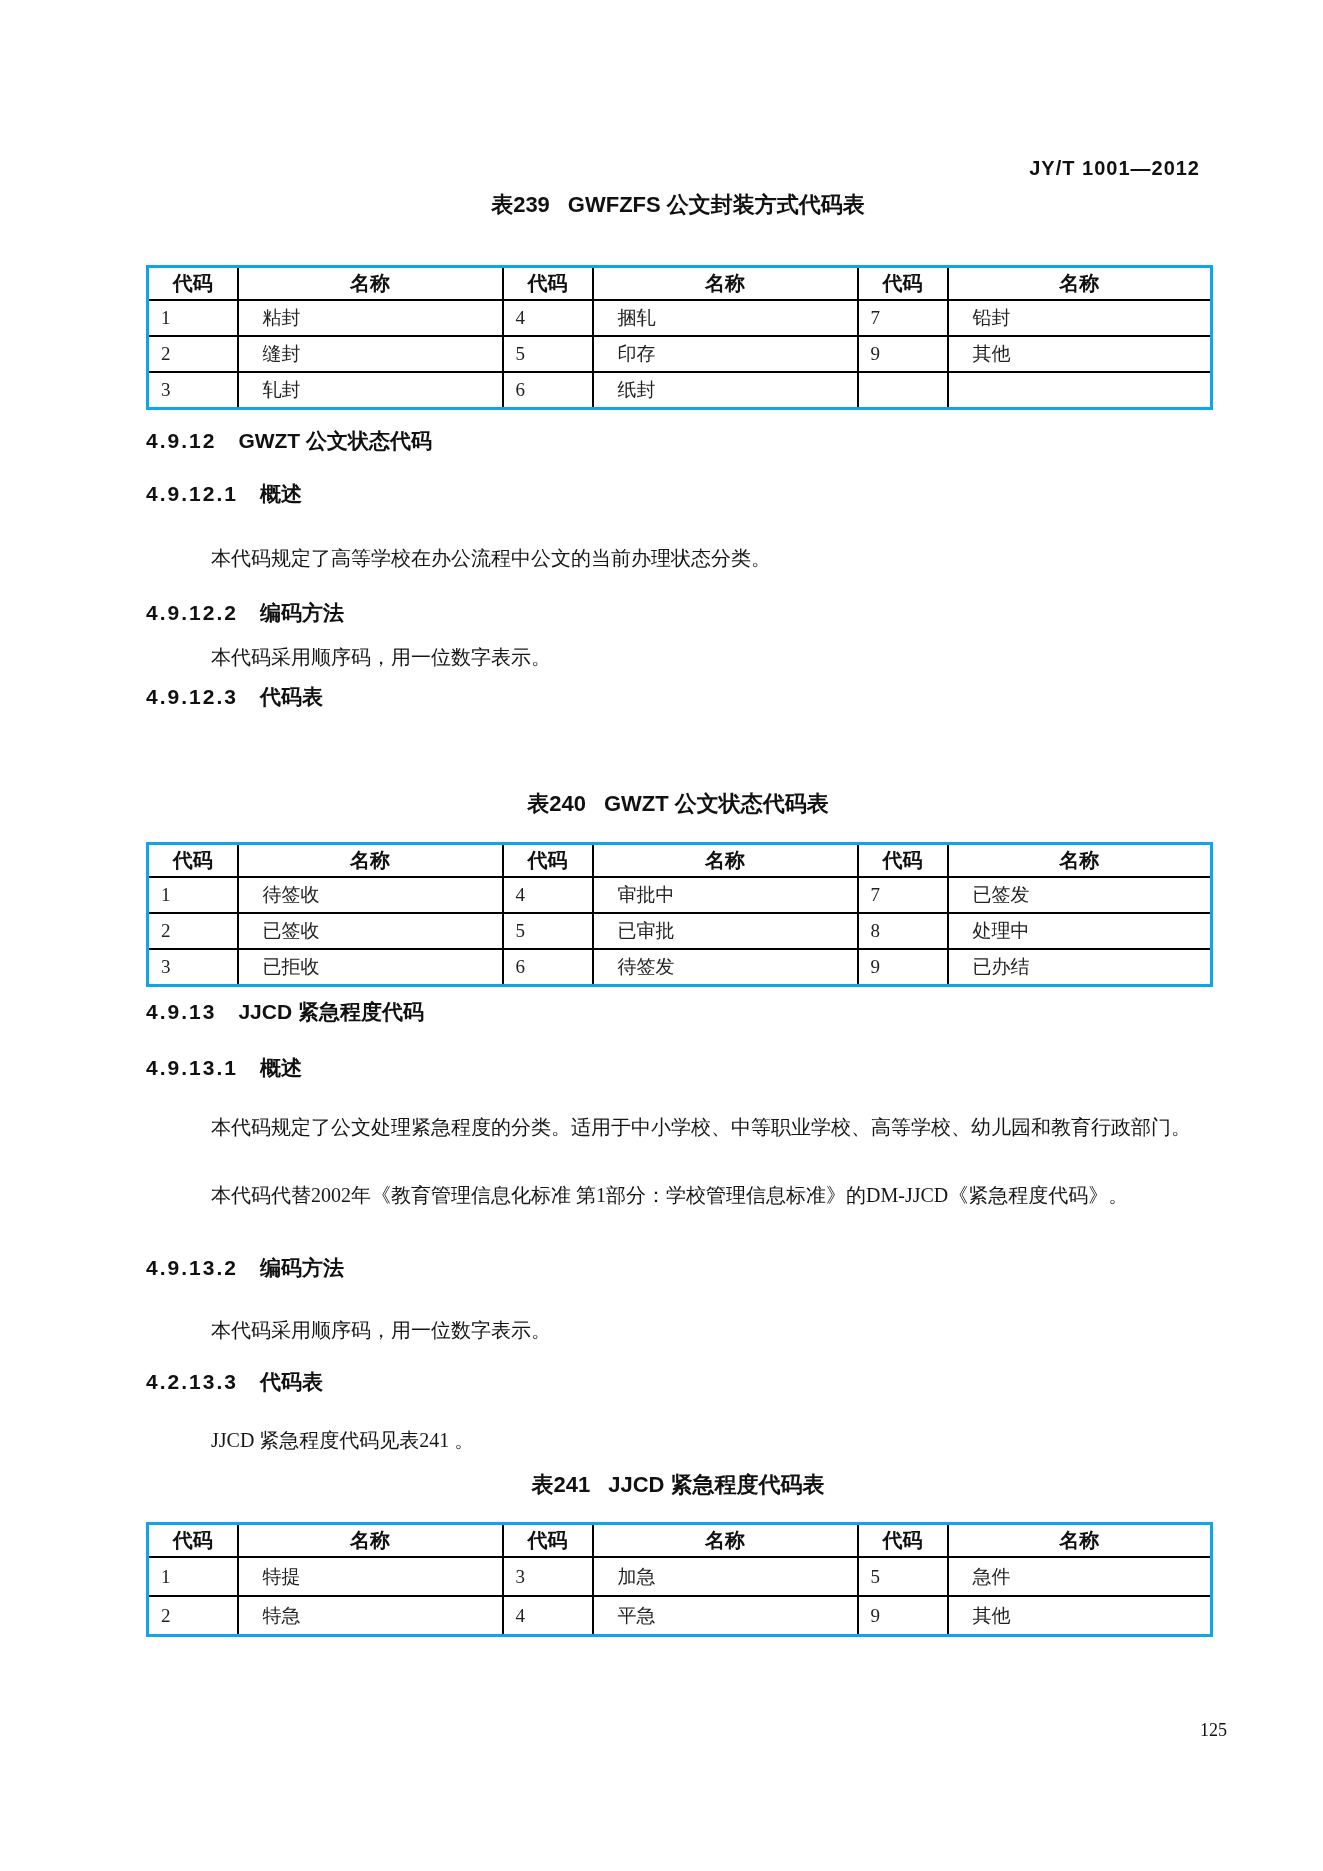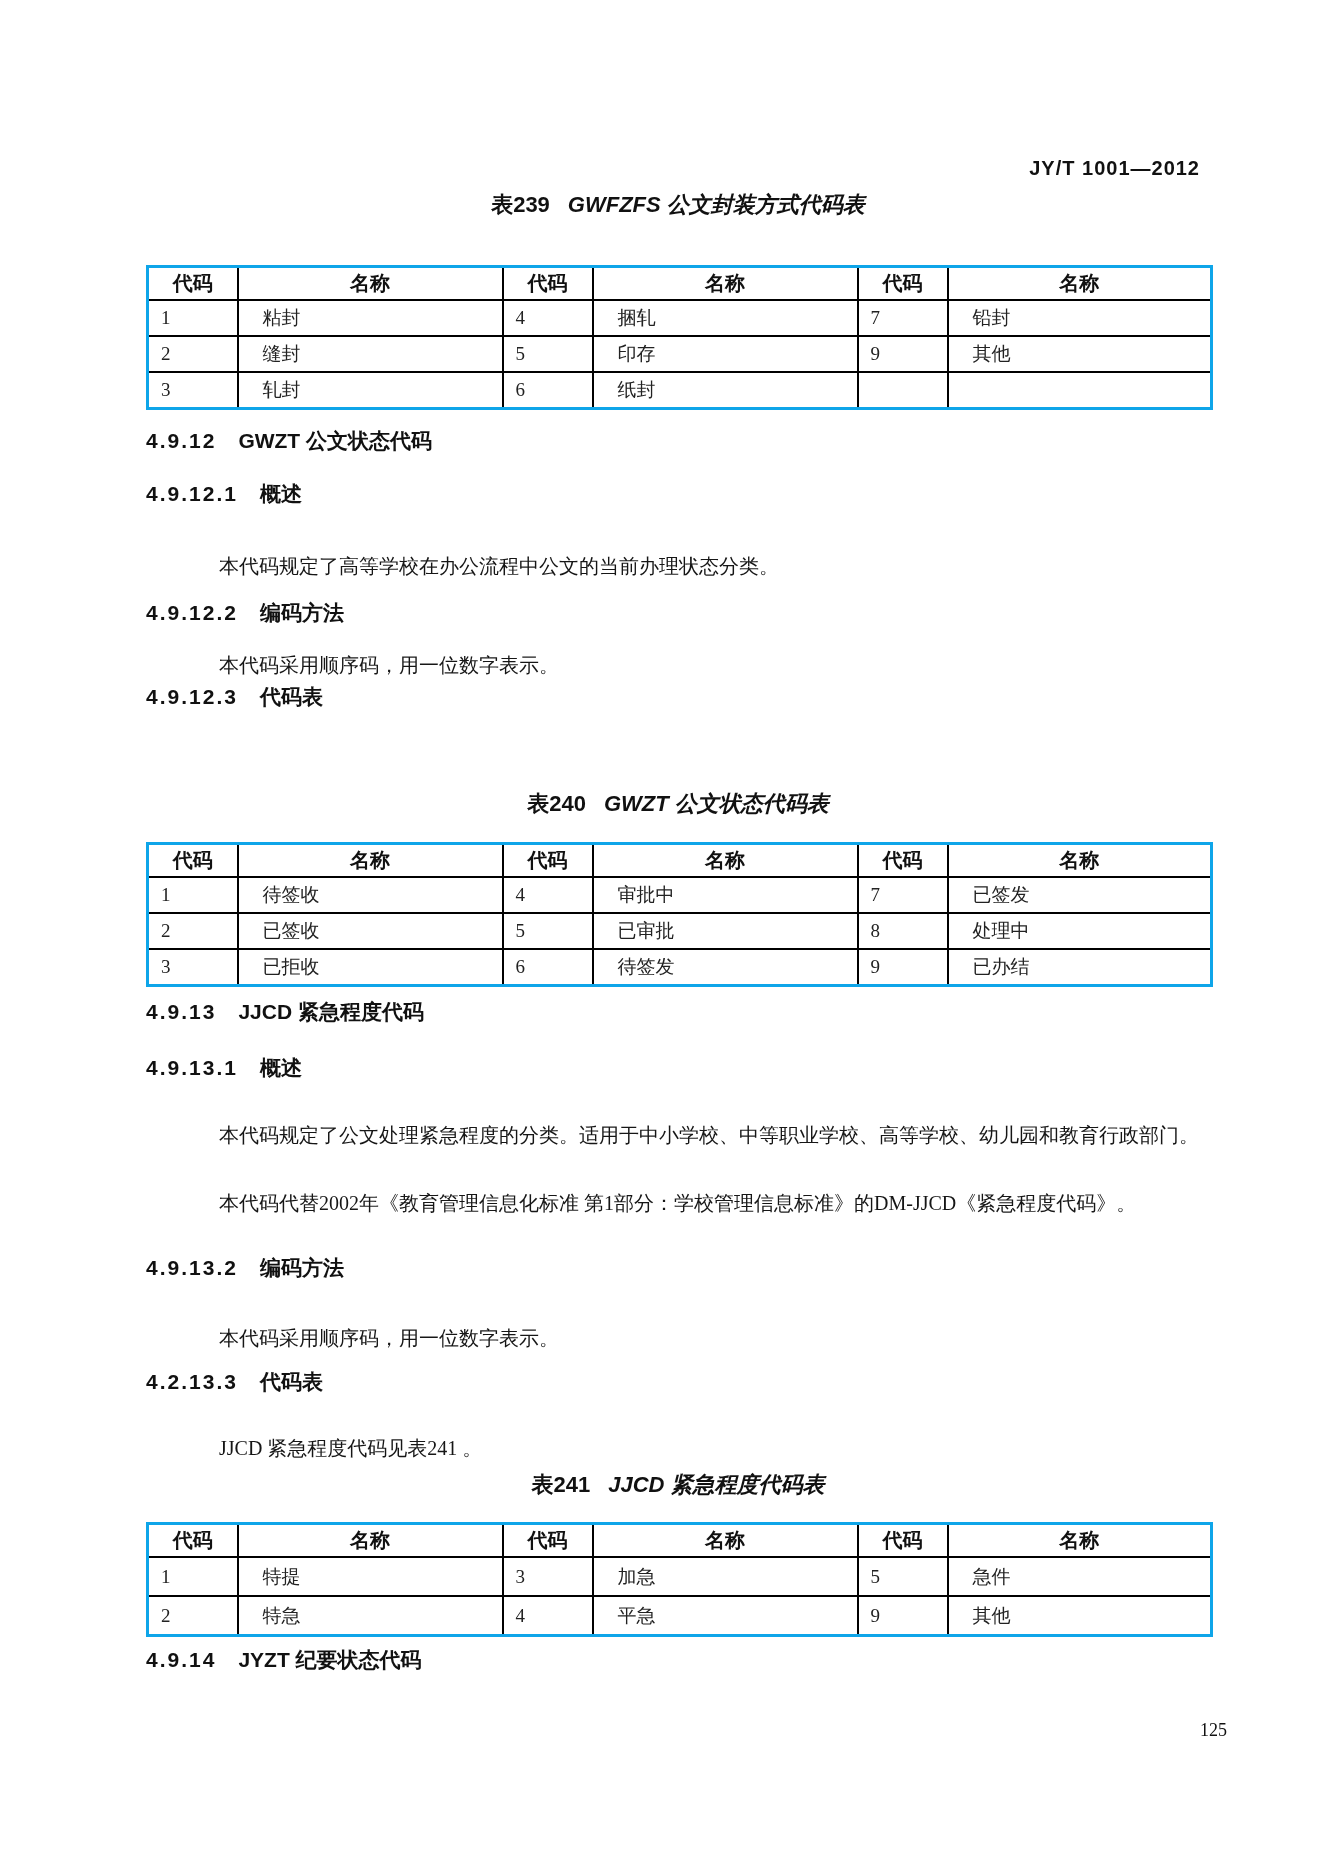--- a/index.html
+++ b/index.html
@@ -17,31 +17,31 @@
     font-family:"Liberation Sans",sans-serif;
     font-weight:600;font-size:20px;line-height:24px;
     letter-spacing:1px;
   }
   .tbl-caption{
     position:absolute;left:146px;width:1064px;
     text-align:center;
     font-family:"Liberation Sans",sans-serif;
     font-weight:bold;font-size:22px;line-height:30px;
   }
-  .tbl-caption .cap-title{margin-left:18px;font-style:italic;}
+  .tbl-caption .cap-title{margin-left:18px;}
   .sec-h{
     position:absolute;left:146px;width:1060px;
     font-family:"Liberation Sans",sans-serif;
     font-weight:bold;font-size:21px;line-height:26px;
     white-space:nowrap;
   }
   .sec-h .hnum{letter-spacing:2px;margin-right:22px;}
   .body-p{
     position:absolute;left:163px;width:1022px;
-    margin:16px;
+    margin:8px;
     font-family:"Liberation Serif",serif;
     font-size:20px;line-height:31px;
     text-indent:2em;
     color:#161616;
   }
   .code-table{
     position:absolute;left:146px;width:1064px;
     border-collapse:collapse;table-layout:fixed;
     border:3px solid #0ea5e9;
     background:#fff;
@@ -249,19 +249,16 @@
           <td class="code-cell">2</td>
           <td class="name-cell">特急</td>
           <td class="code-cell">4</td>
           <td class="name-cell">平急</td>
           <td class="code-cell">9</td>
           <td class="name-cell">其他</td>
         </tr>
       </tbody>
   </table>
 
-  <div class="sec-h" style="top:1647px">
-    <span class="hnum">4.9.14</span><span>JYZT 纪要状态代码</span>
-  </div>
 
   <div class="page-num">125</div>
 
 </div>
 
 </body></html>

